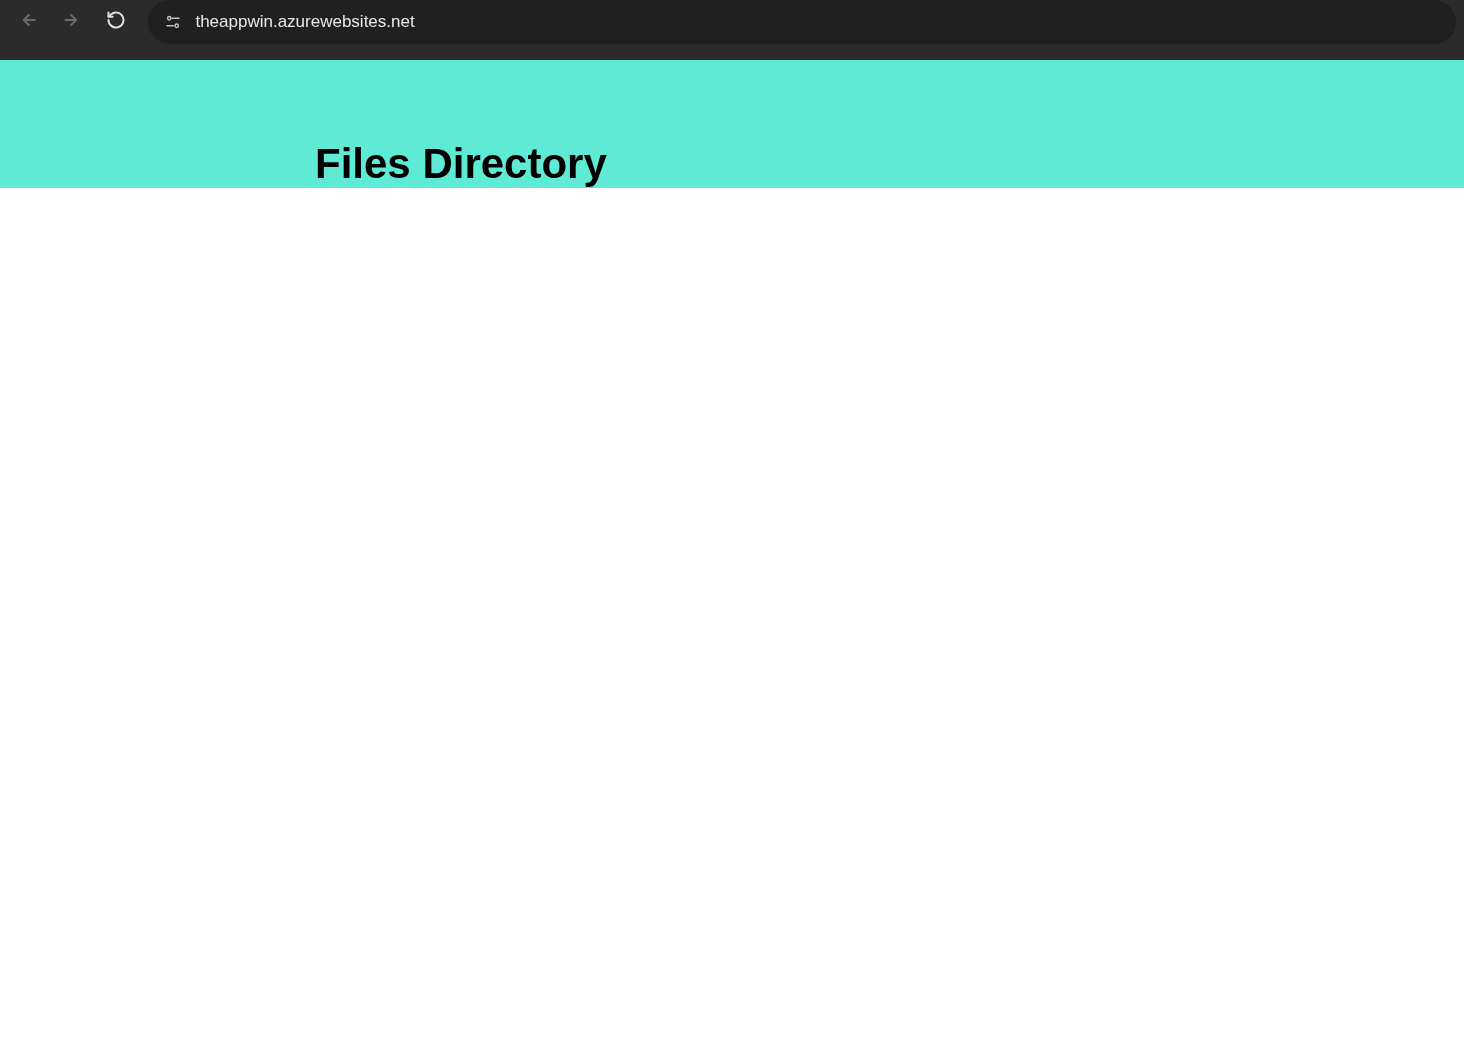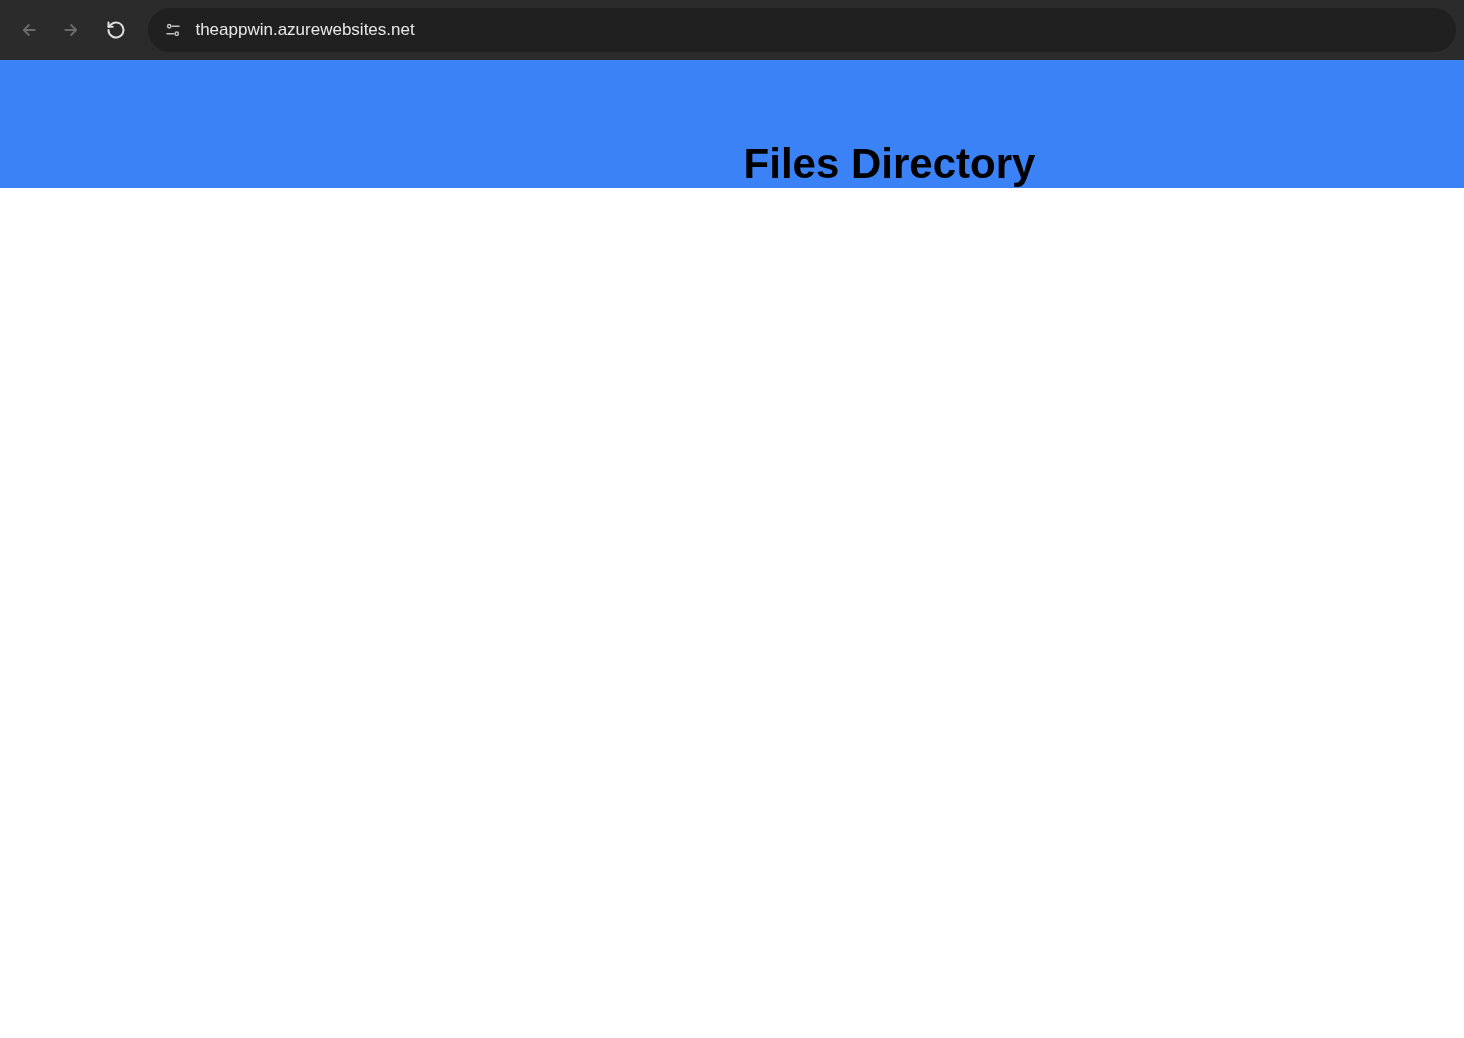--- a/index.html
+++ b/index.html
@@ -13,21 +13,21 @@
       width: 1464px;
       height: 1038px;
       background: #ffffff;
       overflow: hidden;
     }
 
     .browser-chrome {
       background: #2b2b2b;
       height: 60px;
       display: flex;
-      align-items: center;
+      align-items: flex-start;
       padding: 0 8px;
       gap: 4px;
     }
 
     .nav-button {
       width: 40px;
       height: 40px;
       display: flex;
       align-items: center;
       justify-content: center;
@@ -82,22 +82,21 @@
       font-size: 17px;
       font-family: 'Segoe UI', Arial, sans-serif;
       outline: none;
       border: none;
       background: transparent;
       width: 100%;
     }
 
     .page-content {
       padding: 80px 0 0 315px;
-      background: #3b82f6;
-      text-align: center;
+      background: #5eead4;
     }
 
     .page-title {
       font-size: 42px;
       font-weight: 700;
       color: #000000;
       font-family: 'Segoe UI', Tahoma, Geneva, Verdana, sans-serif;
     }
   </style>
 </head>

